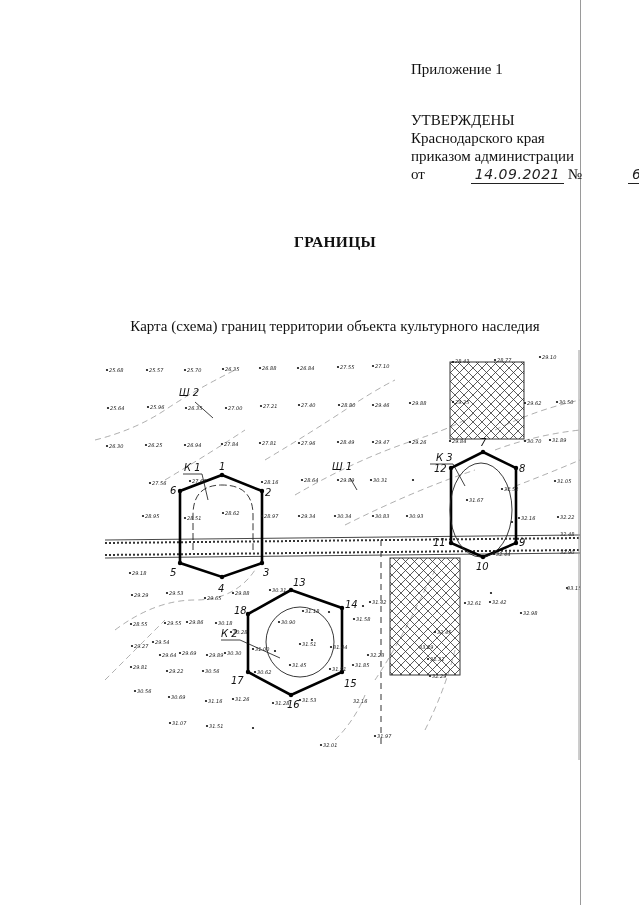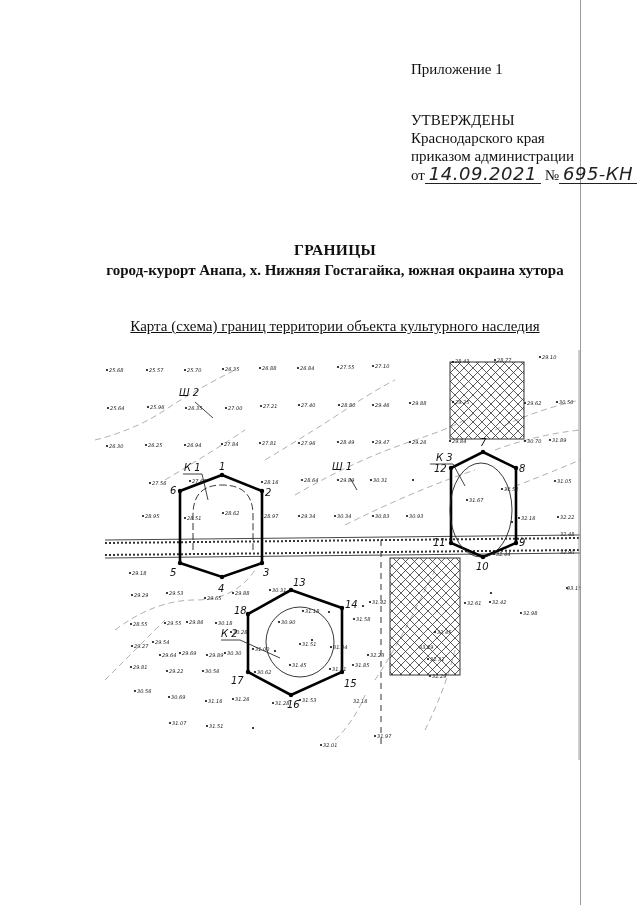--- a/index.html
+++ b/index.html
@@ -1,26 +1,26 @@
 <!DOCTYPE html>
 <html><head>
 <meta charset="utf-8">
 <style>
   html, body { margin:0; padding:0; background:#ffffff; }
   body { width:639px; height:905px; position:relative; overflow:hidden; font-family:"Liberation Serif", serif; color:#111; }
   .page-edge { position:absolute; left:580px; top:0; width:1px; height:905px; background:#9a9a9a; }
   .approval { position:absolute; left:411px; top:60px; font-size:15px; line-height:18px; }
   .approval .annex { display:block; margin-bottom:33px; }
   .approval .row { display:block; white-space:nowrap; }
-  .approval .hand { font-family:"DejaVu Sans", sans-serif; font-style:italic; font-size:18px; color:#222; display:inline-block; border-bottom:1px solid #222; padding:0 4px; letter-spacing:0.5px; }
+  .approval .hand { font-family:"DejaVu Sans", sans-serif; font-style:italic; font-size:14px; color:#222; display:inline-block; border-bottom:1px solid #222; padding:0 4px; letter-spacing:0.5px;margin-left:46px; }
   .approval .hand.date { min-width:78px; }
   .approval .hand.num { min-width:64px; }
-  .title-block { position:absolute; left:95px; top:240px; width:480px; text-align:center; font-weight:bold; font-size:15px; line-height:20px; }
+  .title-block { position:absolute; left:95px; top:232px; width:480px; text-align:center; font-weight:bold; font-size:15px; line-height:20px; }
   .title-block .heading { font-size:15.5px; letter-spacing:0.3px; }
-  .map-caption { position:absolute; left:95px; top:318px; width:480px; text-align:center; font-size:15px;text-decoration:underline; }
+  .map-caption { position:absolute; left:95px; top:318px; width:480px; text-align:center; font-size:15px; }
   .map { position:absolute; left:95px; top:350px; width:485px; height:410px; }
   .map svg { width:485px; height:410px; display:block; }
   .ptlabel { font-family:"DejaVu Sans", sans-serif; font-size:5px; font-style:italic; fill:#222; }
   .vlabel { font-family:"DejaVu Sans", sans-serif; font-size:10px; font-style:italic; fill:#111; }
   .klabel { font-family:"DejaVu Sans", sans-serif; font-size:10px; font-style:italic; fill:#111; }
 </style>
 </head>
 <body>
 
 <div class="page-edge"></div>
@@ -31,21 +31,20 @@
   <span class="row">Краснодарского края</span>
   <span class="row">приказом администрации</span>
   <span class="row">
     <span>от</span><span class="hand date">14.09.2021</span>
     <span>№</span><span class="hand num">695-КН</span>
   </span>
 </div>
 
 <div class="title-block">
   <div class="heading">ГРАНИЦЫ</div>
-  <div>город-курорт Анапа, х. Нижняя Гостагайка, южная окраина хутора</div>
 </div>
 
 <div class="map-caption">Карта (схема) границ территории объекта культурного наследия</div>
 
 <div class="map">
   <svg viewBox="0 0 485 410" xmlns="http://www.w3.org/2000/svg">
     <defs>
       <pattern id="hatch" width="9" height="9" patternUnits="userSpaceOnUse">
         <path d="M0 0 L9 9 M9 0 L0 9" stroke="#333" stroke-width="0.8"></path>
       </pattern>

